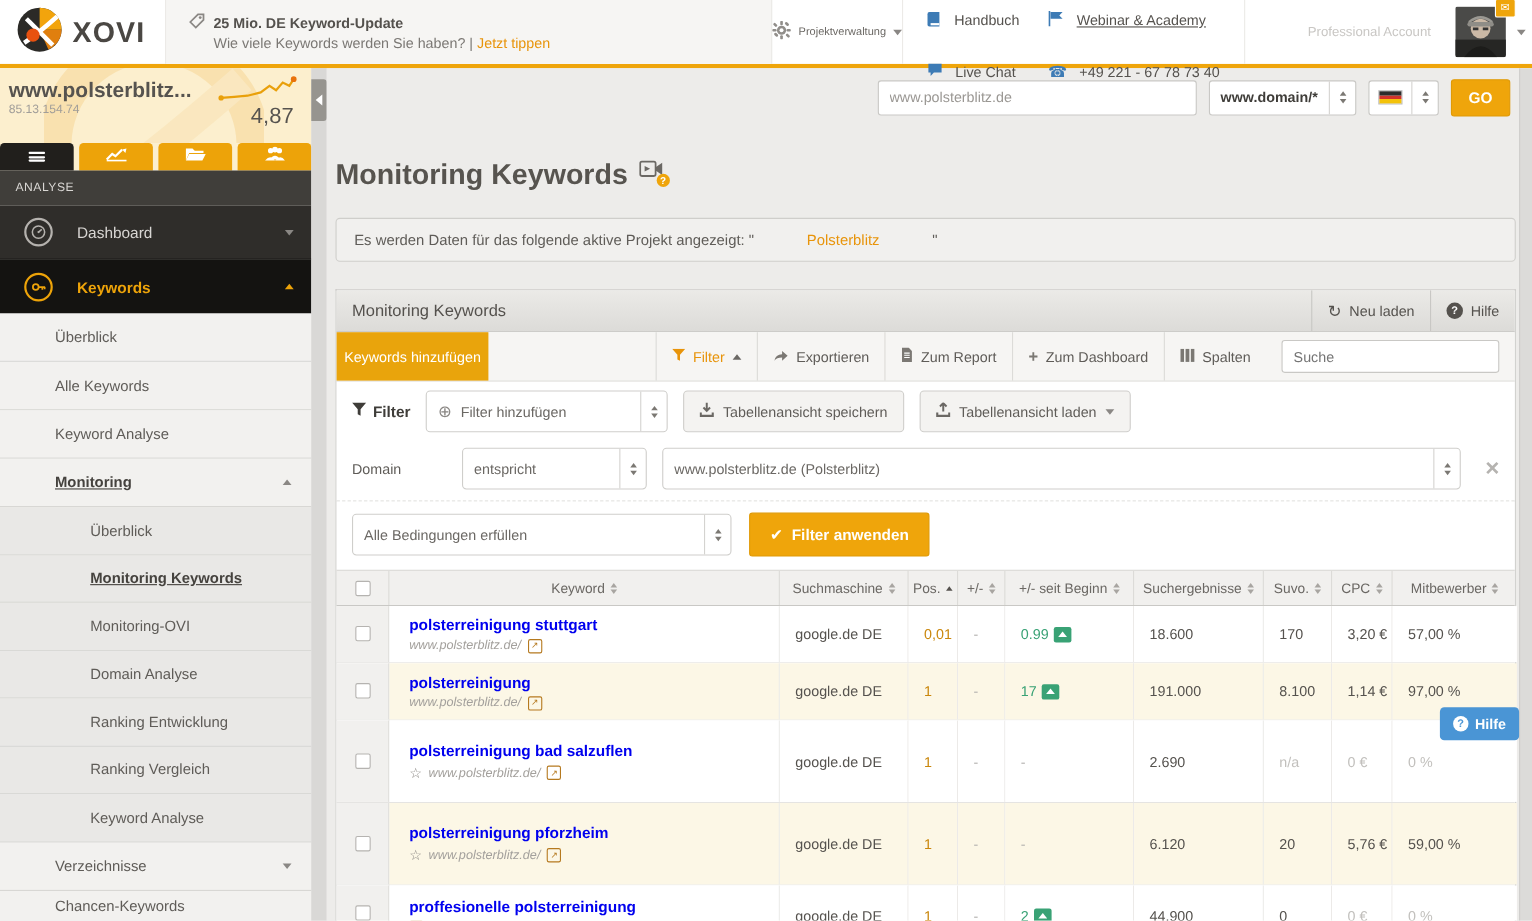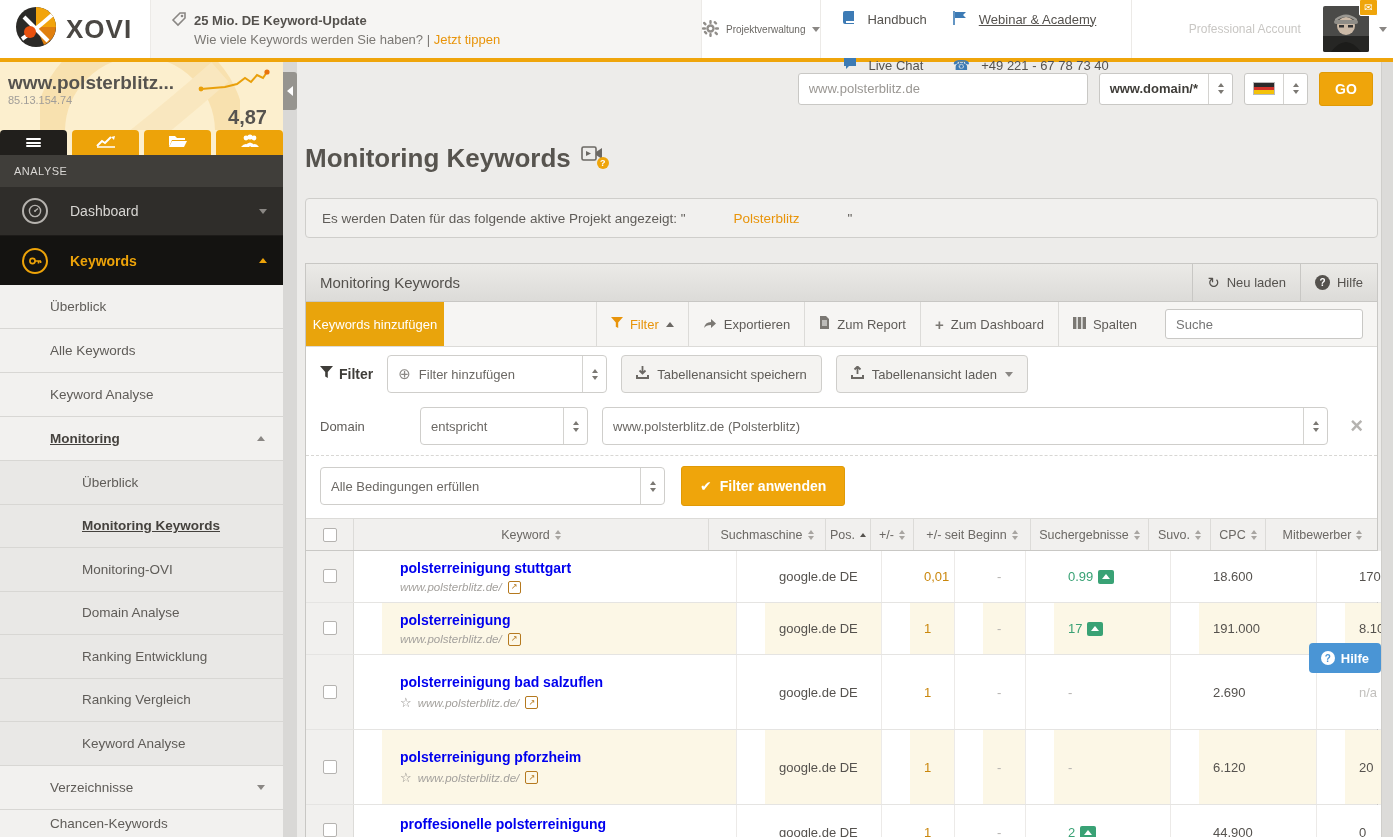--- a/index.html
+++ b/index.html
@@ -35,21 +35,21 @@
 
   
   .content-row { display:flex; height:775px; }
 
   
   .sidebar { width:283px; flex:none; display:flex; flex-direction:column; background:#f2f1ef; }
   .project-card { height:68px; background:#fcefce; position:relative; overflow:hidden; padding:10px 14px 0 8px; flex:none; }
   .project-card .wm { position:absolute; left:40px; top:-30px; opacity:.35; }
   .proj-domain { font-size:19px; font-weight:bold; color:#56534f; position:relative; }
   .proj-ip { font-size:11px; color:#a09d99; position:relative; }
-  .proj-score { position:absolute; right:16px; top:44px; font-size:20px; font-weight:bold; color:#56534f; }
+  .proj-score { position:absolute; right:16px; top:33px; font-size:20px; font-weight:normal; color:#56534f; }
   .spark { position:absolute; right:12px; top:6px; }
   .side-tabs { height:25px; display:flex; gap:5px; background:#fcefce; flex:none; }
   .stab { flex:1; border-radius:4px 4px 0 0; display:flex; align-items:center; justify-content:center; cursor:pointer; }
   .stab.dark { background:#211f1c; }
   .stab.orange { background:#eda309; }
   .burger { width:15px; height:9px; display:flex; flex-direction:column; justify-content:space-between; }
   .burger i { height:2px; background:#fff; border-radius:1px; }
   .analyse-bar { height:32px; background:#403e3a; color:#d9d7d4; font-size:11px; letter-spacing:.5px; display:flex; align-items:center; padding-left:14px; flex:none; }
   .nav-main { height:49px; display:flex; align-items:center; padding:0 16px 0 22px; gap:22px; cursor:pointer; flex:none; }
   .nav-main.dashboard { background:#2f2d2a; border-bottom:1px solid #1d1b19; color:#d8d6d3; }
@@ -123,21 +123,21 @@
 
   
   .grid-row { display:grid; grid-template-columns:48px 355px 117px 45px 43px 117px 118px 62px 55px 113px; }
   .thead { height:33px; background:#f1f0ee; border-top:1px solid #dcdbd8; border-bottom:1px solid #c9c8c5; }
   .th { display:flex; align-items:center; justify-content:center; gap:5px; font-size:12.5px; color:#6b6864; border-right:1px solid #dcdbd8; }
   .th:last-child { border-right:none; }
   .sort { display:inline-flex; flex-direction:column; gap:2px; }
   .sort .tri-up { border-left-width:3.5px; border-right-width:3.5px; border-bottom-width:4px; border-bottom-color:#a8a5a1; }
   .sort .tri-down { border-left-width:3.5px; border-right-width:3.5px; border-top-width:4px; border-top-color:#a8a5a1; }
   .sort.asc-only .tri-up { border-bottom-color:#55524e; }
-  .trow { border-bottom:1px solid #e5e4e2; background:#fff;gap:28px; }
+  .trow { border-bottom:1px solid #e5e4e2; background:#fff; }
   .trow.cream > .td { background:#fcf7e6; }
   .td { display:flex; align-items:center; padding-left:14px; font-size:13px; color:#55524e; border-right:1px solid #eceae8; background:#fff; }
   .td:last-child { border-right:none; }
   .td.cb { background:#f1f0ee !important; border-right:1px solid #dcdbd8; justify-content:center; padding-left:0; align-items:flex-start; padding-top:18px; }
   .trow { height:52px; } .trow.tall { height:75px; } .trow.last { height:56px; }
   .kw-cell { flex-direction:column; align-items:flex-start; justify-content:center; gap:5px; padding-left:18px; }
   .kw-link { font-size:14px; font-weight:bold; text-decoration:none; }
   .trow:nth-child(1) .kw-link, .trow:nth-child(3) .kw-link { color:#8d6b28; }
   .trow:nth-child(2) .kw-link, .trow:nth-child(4) .kw-link { color:#c08208; }
   .trow:nth-child(5) .kw-link { color:#ab7a10; }

